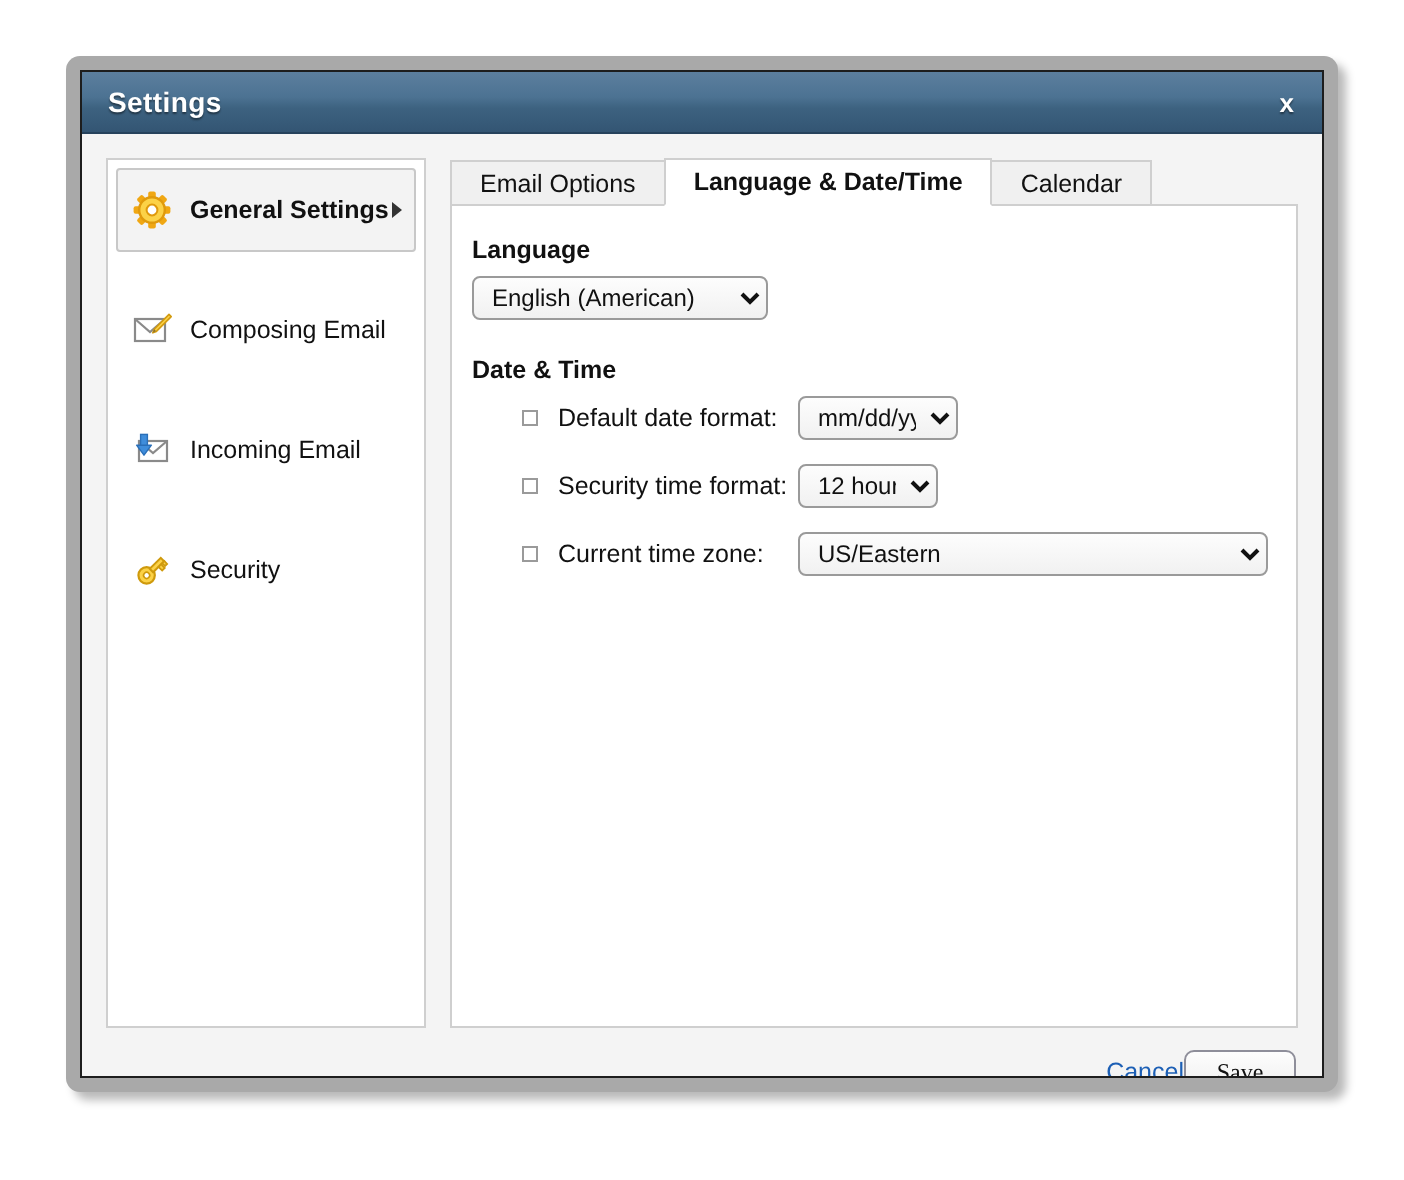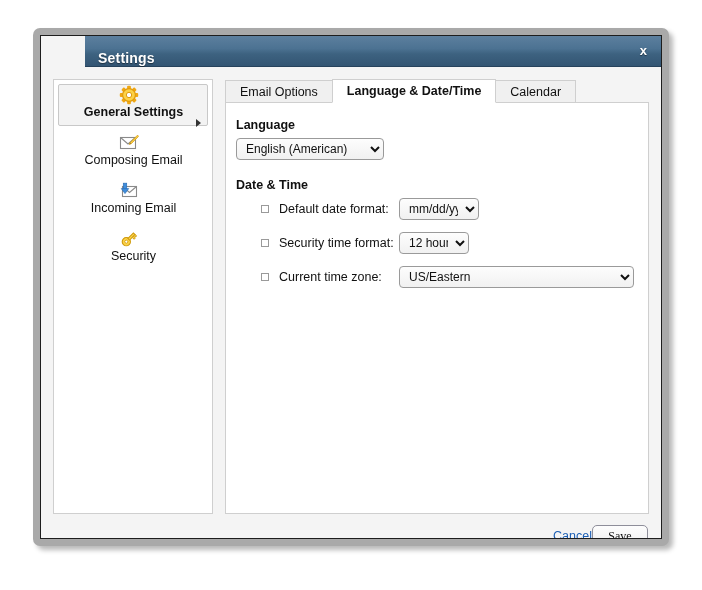--- a/index.html
+++ b/index.html
@@ -39,26 +39,25 @@
     overflow: hidden;
   }
 
   
   #titlebar {
     height: 31px;
     flex: 0 0 31px;
     background: linear-gradient(to bottom, #5c7f9e 0%, #4c7292 42%, #3d6280 60%, #335573 100%);
     border-bottom: 1px solid #26425c;
     display: flex;
-    align-items: flex-end;
+    align-items: center;
     justify-content: space-between;
     padding: 0 0 0 13px;
     box-sizing: border-box;
     position: relative;
-    margin-left: 44px;
   }
   #titlebar-title {
     color: #ffffff;
     font-size: 14px;
     font-weight: bold;
     letter-spacing: 0.2px;
     text-shadow: 0 1px 1px rgba(0,0,0,0.45);
   }
   #close-button {
     color: #ffffff;
@@ -99,25 +98,24 @@
     padding: 4px 4px 0 4px;
     height: 435px;
   }
 
   .nav-item {
     display: flex;
     align-items: center;
     height: 42px;
     padding: 0 6px 0 7px;
     box-sizing: border-box;
-    margin-bottom: 6px;
+    margin-bottom: 18px;
     cursor: pointer;
     border: 1px solid transparent;
     border-radius: 2px;
-    flex-direction: column;
   }
   .nav-item.selected {
     background: #f3f3f3;
     border: 1px solid #c8c8c8;
   }
   .nav-icon {
     width: 20px;
     height: 20px;
     flex: 0 0 20px;
     margin-right: 9px;

